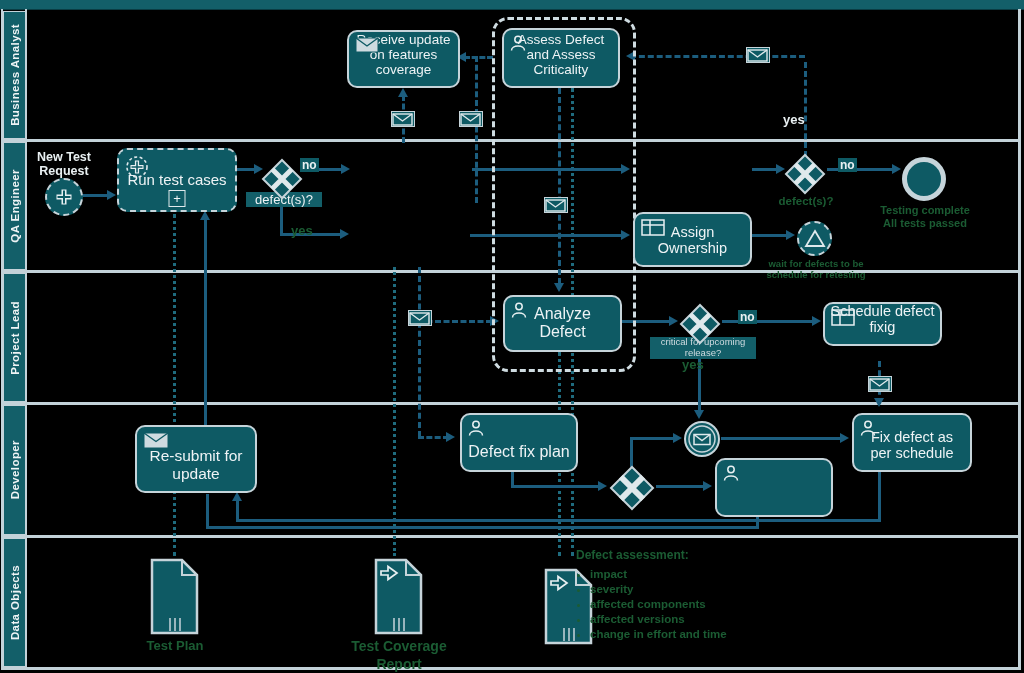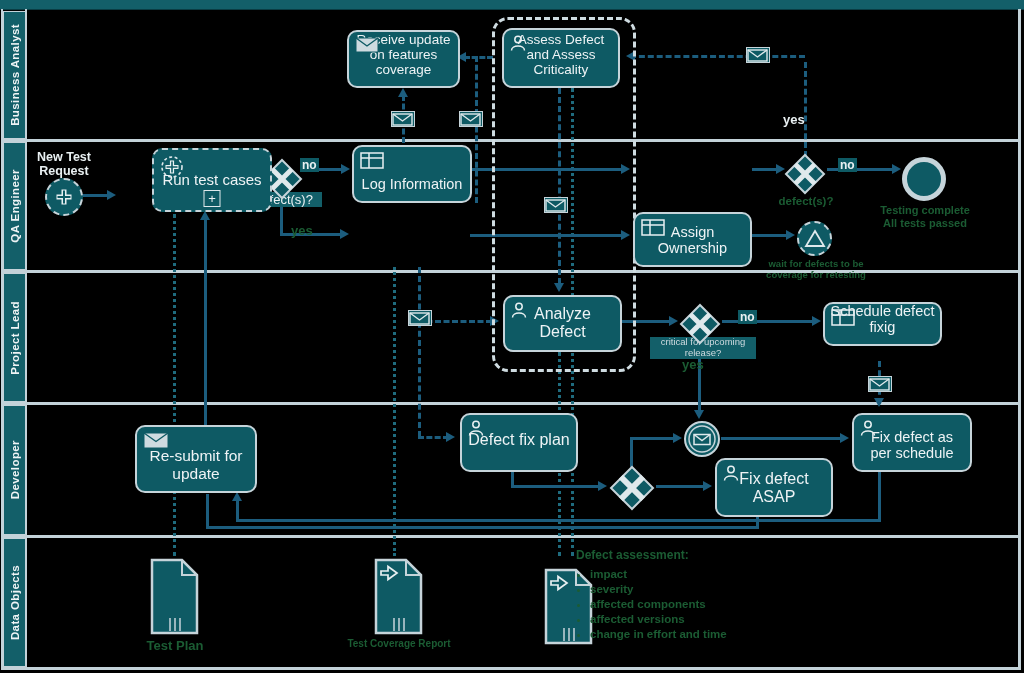--- a/index.html
+++ b/index.html
@@ -23,21 +23,21 @@
   .ah-r{border-left:9px solid #1c5d7e;border-right:none;}
   .ah-l{border-right:9px solid #1c5d7e;border-left:none;}
   .ah-u{border-bottom:9px solid #1c5d7e;border-top:none;}
   .ah-d{border-top:9px solid #1c5d7e;border-bottom:none;}
   
   .task{position:absolute;background:#0e5a64;border:2px solid #c6d4da;border-radius:10px;
         color:#eef3f5;display:flex;flex-direction:column;align-items:center;justify-content:flex-end;
         text-align:center;font-size:14.5px;line-height:1.12;padding:4px 5px 9px;box-sizing:border-box;}
   .task .cicon{position:absolute;top:5px;left:6px;}
   .task.center{justify-content:center;padding-bottom:4px;}
-  .dashedb{border-style:dashed;border-width:2.5px;margin-left:35px;}
+  .dashedb{border-style:dashed;border-width:2.5px;}
   .group{position:absolute;border:3px dashed #cfdce1;border-radius:16px;}
   .evt{position:absolute;border-radius:50%;background:#0e5a64;box-sizing:border-box;
        display:flex;align-items:center;justify-content:center;}
   .gw{position:absolute;}
   .chip{position:absolute;background:#135f69;color:#eef3f5;font-weight:bold;text-align:center;
         padding:0 3px;}
   .glabel{position:absolute;color:#1b5c33;font-weight:bold;text-align:center;}
   .wlabel{position:absolute;color:#e9f0f2;font-weight:bold;text-align:center;}
   .env{position:absolute;width:24px;height:16px;background:#0e5a64;border:1.5px solid #c6d4da;
        box-sizing:border-box;}
@@ -191,21 +191,21 @@
   <div class="evt" style="left:902px;top:157px;width:44px;height:44px;border:5px solid #c6d4da;"></div>
   <div class="glabel" style="left:872px;top:204px;width:106px;font-size:11px;line-height:1.2;">
     <div>Testing complete</div>
     <div>All tests passed</div>
   </div>
   <div class="evt" style="left:797px;top:221px;width:35px;height:35px;border:2.5px dashed #c6d4da;">
     <svg width="22" height="20">
         <polygon points="11,2 20,17 2,17" fill="none" stroke="#dfe9ec" stroke-width="1.8"></polygon>
       </svg>
   </div>
-  <div class="glabel" style="left:766px;top:258px;width:100px;font-size:9.5px;line-height:1.2;">wait for defects to be coverage for retesting</div>
+  <div class="glabel" style="left:766px;top:258px;width:100px;font-size:9.5px;line-height:1.2;">wait for defects to be schedule for retesting</div>
   <div class="evt" style="left:684px;top:421px;width:36px;height:36px;border:2px solid #c6d4da;">
     <svg width="30" height="30">
         <circle cx="15" cy="15" r="13" fill="none" stroke="#c6d4da" stroke-width="1.5"></circle>
         <rect x="7" y="10.5" width="16" height="10" fill="none" stroke="#dfe9ec" stroke-width="1.5"></rect>
         <path d="M7,10.5 L15,16.5 L23,10.5" fill="none" stroke="#dfe9ec" stroke-width="1.5"></path>
       </svg>
   </div>
 
   <div class="gw" style="left:260px;top:157px;">
     <svg width="44" height="44">
@@ -249,27 +249,20 @@
 
   <div class="task dashedb center" style="left:117px;top:148px;width:120px;height:64px;font-size:15px;">
     <span class="cicon"><svg width="24" height="24">
           <circle cx="12" cy="12" r="10" fill="none" stroke="#dfe9ec" stroke-width="1.6" stroke-dasharray="3 2.5"></circle>
           <path d="M12 5.5v13M5.5 12h13" stroke="#e8f0f2" stroke-width="4.2"></path>
           <path d="M12 6.5v11M6.5 12h11" stroke="#0e5a64" stroke-width="1.6"></path>
         </svg></span>
     <span>Run test cases</span>
     <span style="position:absolute;bottom:3px;left:50%;transform:translateX(-50%);width:15px;height:15px;border:1.5px solid #dfe9ec;display:flex;align-items:center;justify-content:center;font-size:13px;line-height:1;">+</span>
   </div>
-  <div class="task" style="left:352px;top:145px;width:120px;height:58px;">
-    <span class="cicon"><svg width="24" height="17">
-          <rect x="1" y="1" width="22" height="15" fill="none" stroke="#e8f0f2" stroke-width="1.5"></rect>
-          <path d="M1,6 H23 M9,6 V16 M9,1 V6" stroke="#e8f0f2" stroke-width="1.5"></path>
-        </svg></span>
-    <span>Log Information</span>
-  </div>
   <div class="task" style="left:633px;top:212px;width:119px;height:55px;">
     <span class="cicon"><svg width="24" height="17">
           <rect x="1" y="1" width="22" height="15" fill="none" stroke="#e8f0f2" stroke-width="1.5"></rect>
           <path d="M1,6 H23 M9,6 V16 M9,1 V6" stroke="#e8f0f2" stroke-width="1.5"></path>
         </svg></span>
     <span>Assign Ownership</span>
   </div>
 
   <div class="task" style="left:503px;top:295px;width:119px;height:57px;font-size:16px;">
     <span class="cicon"><svg width="20" height="17">
@@ -286,33 +279,32 @@
     <span>Schedule defect fixig</span>
   </div>
 
   <div class="task" style="left:135px;top:425px;width:122px;height:68px;font-size:15.5px;">
     <span class="cicon"><svg width="26" height="17">
           <rect x="1" y="1" width="24" height="15" fill="#cfdbe0" stroke="#0e5a64" stroke-width="1"></rect>
           <path d="M1,1 L13,9.5 L25,1" fill="none" stroke="#0e5a64" stroke-width="1.4"></path>
         </svg></span>
     <span>Re-submit for update</span>
   </div>
-  <div class="task" style="left:460px;top:413px;width:118px;height:59px;font-size:16px;justify-content:center;">
+  <div class="task" style="left:460px;top:413px;width:118px;height:59px;font-size:16px;">
     <span class="cicon"><svg width="20" height="17">
           <circle cx="8" cy="4.5" r="3.2" fill="none" stroke="#e8f0f2" stroke-width="1.5"></circle>
           <path d="M1.5,15.5 C1.5,9.5 14.5,9.5 14.5,15.5" fill="none" stroke="#e8f0f2" stroke-width="1.5"></path>
         </svg></span>
     <span>Defect fix plan</span>
   </div>
   <div class="task" style="left:715px;top:458px;width:118px;height:59px;font-size:16px;">
     <span class="cicon"><svg width="20" height="17">
           <circle cx="8" cy="4.5" r="3.2" fill="none" stroke="#e8f0f2" stroke-width="1.5"></circle>
           <path d="M1.5,15.5 C1.5,9.5 14.5,9.5 14.5,15.5" fill="none" stroke="#e8f0f2" stroke-width="1.5"></path>
         </svg></span>
-    <span>Fix defect ASAP</span>
   </div>
   <div class="task" style="left:852px;top:413px;width:120px;height:59px;font-size:14.5px;">
     <span class="cicon"><svg width="20" height="17">
           <circle cx="8" cy="4.5" r="3.2" fill="none" stroke="#e8f0f2" stroke-width="1.5"></circle>
           <path d="M1.5,15.5 C1.5,9.5 14.5,9.5 14.5,15.5" fill="none" stroke="#e8f0f2" stroke-width="1.5"></path>
         </svg></span>
     <span>Fix defect as per schedule</span>
   </div>
 
   <div class="doc" style="left:150px;top:558px;">
@@ -324,21 +316,21 @@
   </div>
   <div class="glabel" style="left:134px;top:638px;width:82px;font-size:13px;">Test Plan</div>
   <div class="doc" style="left:374px;top:558px;">
     <svg width="50" height="78">
         <path d="M2,2 H32 L47,17 V75 H2 Z" fill="#0e5a64" stroke="#c6d4da" stroke-width="2.5"></path>
         <path d="M32,2 V17 H47" fill="none" stroke="#c6d4da" stroke-width="2"></path>
         <path d="M7,13 H14 V8.5 L23,15 L14,21.5 V17 H7 Z" fill="none" stroke="#e8f0f2" stroke-width="1.7"></path>
         <path d="M20,60 V73 M25,60 V73 M30,60 V73" stroke="#c6d4da" stroke-width="1.5"></path>
       </svg>
   </div>
-  <div class="glabel" style="left:346px;top:638px;width:106px;font-size:10px;line-height:1.25;">Test Coverage Report</div>
+  <div class="glabel" style="left:346px;top:638px;width:106px;font-size:14px;line-height:1.25;">Test Coverage Report</div>
   <div class="doc" style="left:544px;top:568px;">
     <svg width="50" height="78">
         <path d="M2,2 H32 L47,17 V75 H2 Z" fill="#0e5a64" stroke="#c6d4da" stroke-width="2.5"></path>
         <path d="M32,2 V17 H47" fill="none" stroke="#c6d4da" stroke-width="2"></path>
         <path d="M7,13 H14 V8.5 L23,15 L14,21.5 V17 H7 Z" fill="none" stroke="#e8f0f2" stroke-width="1.7"></path>
         <path d="M20,60 V73 M25,60 V73 M30,60 V73" stroke="#c6d4da" stroke-width="1.5"></path>
       </svg>
   </div>
   <div class="glabel assess" style="left:576px;top:548px;width:220px;text-align:left;font-size:12px;">
     <div>Defect assessment:</div>

